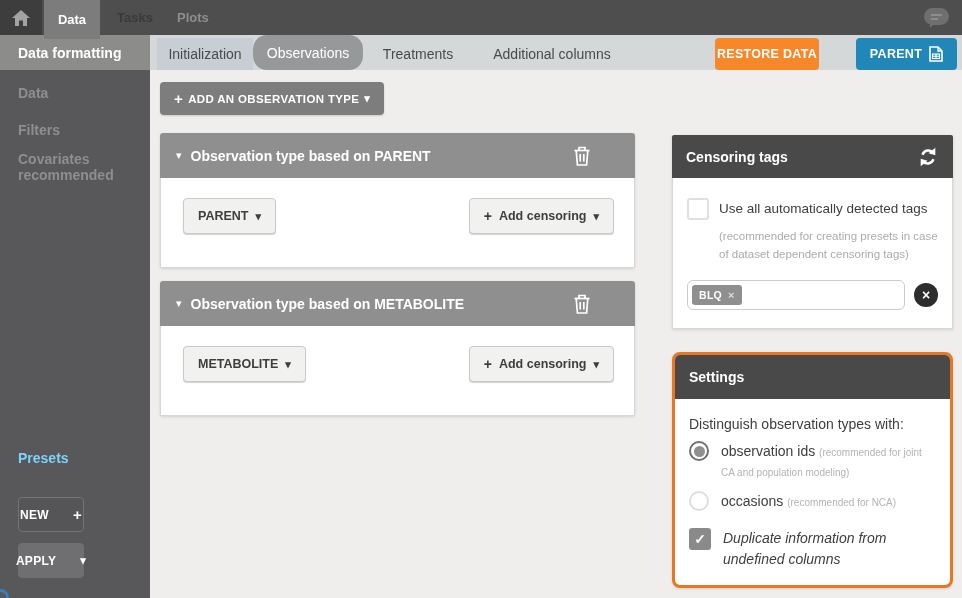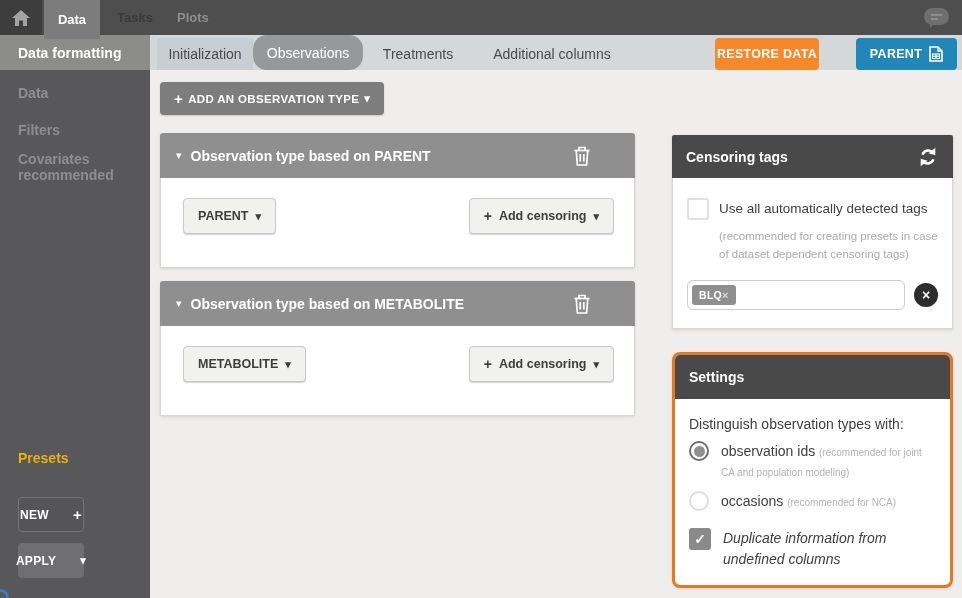--- a/index.html
+++ b/index.html
@@ -18,21 +18,21 @@
   .nav-tab.tasks { left:100px; padding:0 17px; color:#3a3a3a; }
   .nav-tab.plots { left:160px; padding:0 17px; color:#8e8e8e; }
   .bubble { position:absolute; right:12px; top:7px; }
 
   
   .sidebar { position:absolute; left:0; top:35px; width:150px; height:563px; background:#58585a; z-index:5; }
   .side-item { height:37px; display:flex; align-items:center; padding-left:18px; font-size:14px; font-weight:700; color:#8e8e8e; cursor:pointer; }
   .side-item.active { height:35px; background:#8c8c8b; color:#fff; }
   .side-list { padding-top:4px; }
   .presets { position:absolute; left:18px; top:415px; }
-  .presets-title { color:#eab308; font-size:14px; font-weight:700; }
+  .presets-title { color:#7dd3fc; font-size:14px; font-weight:700; }
   .preset-btn { width:66px; height:35px; border-radius:4px; color:#fff; font-size:12px; font-weight:700; display:flex; align-items:center; justify-content:center; gap:24px; cursor:pointer; letter-spacing:.3px; }
   .preset-btn.new { margin-top:31px; background:#555557; border:1px solid #747476; }
   .preset-btn.apply { margin-top:11px; background:#6f6f71; border:1px solid #6f6f71; }
   .corner-arc { position:absolute; left:-8px; bottom:-8px; width:17px; height:17px; border:3px solid #3b7dbd; border-radius:50%; }
 
   
   .main { position:absolute; left:150px; top:35px; width:812px; height:563px; background:#efeeec; }
   .tabbar { position:absolute; left:0; top:0; width:812px; height:35px; background:#d5d8d9; }
   .mtab { position:absolute; display:flex; align-items:center; justify-content:center; font-size:14px; color:#4a4a4a; cursor:pointer; }
   .mtab.init { left:7px; top:3px; width:96px; height:32px; background:#c8ced4; }
@@ -67,21 +67,21 @@
   .dark-head { height:43px; background:#49494a; display:flex; align-items:center; padding:0 14px; color:#fff; font-size:14px; font-weight:700; border-radius:2px 2px 0 0; }
   .refresh { margin-left:auto; cursor:pointer; display:flex; }
   .censor-body { background:#fff; border:1px solid #d7d7d6; border-top:none; padding:20px 14px 18px; }
   .check-row { display:flex; align-items:flex-start; }
   .checkbox { width:22px; height:22px; border:2px solid #e0e0e0; border-radius:3px; background:#fff; flex:0 0 auto; cursor:pointer; display:flex; align-items:center; justify-content:center; }
   .checkbox.checked { background:#8a8a8b; border-color:#8a8a8b; color:#fff; font-size:14px; font-weight:700; }
   .check-label { margin-left:10px; font-size:13.5px; color:#3e3e3e; padding-top:3px; white-space:nowrap; }
   .small-hint { margin:7px 0 0 32px; width:228px; font-size:11.5px; line-height:1.6; color:#ababab; }
   .tag-row { margin-top:16px; display:flex; align-items:center; }
   .tag-input { width:222px; height:30px; border:1px solid #ccc; border-radius:6px; background:#fff; display:flex; align-items:center; padding:0 4px; cursor:text; }
-  .tag-chip { background:#8f8f90; color:#fff; border-radius:3px; font-size:10.5px; font-weight:700; padding:4px 7px; display:flex; align-items:center; letter-spacing:.3px; }
+  .tag-chip { background:#8f8f90; color:#fff; border-radius:3px; font-size:10.5px; font-weight:700; padding:4px 7px; display:flex; align-items:center; gap:6px; letter-spacing:.3px; }
   .tag-chip .x { cursor:pointer; font-size:11px; color:#dcdcdc; }
   .clear-btn { margin-left:9px; width:24px; height:24px; border-radius:50%; background:#2d2d2d; color:#fff; display:flex; align-items:center; justify-content:center; font-size:14px; font-weight:900; cursor:pointer; }
 
   
   .settings-panel { position:absolute; left:522px; top:317px; width:281px; height:236px; border:3px solid #e87722; border-radius:8px; background:#fff; overflow:hidden; box-shadow:0 1px 3px rgba(0,0,0,.12); }
   .settings-head { height:44px; background:#49494a; display:flex; align-items:center; padding:0 14px; color:#fff; font-size:14px; font-weight:700; }
   .settings-body { padding:17px 14px 0; }
   .question { font-size:14px; color:#3e3e3e; }
   .opt-row { display:flex; align-items:flex-start; margin-top:9px; }
   .radio { width:20px; height:20px; border-radius:50%; flex:0 0 auto; cursor:pointer; display:flex; align-items:center; justify-content:center; }

